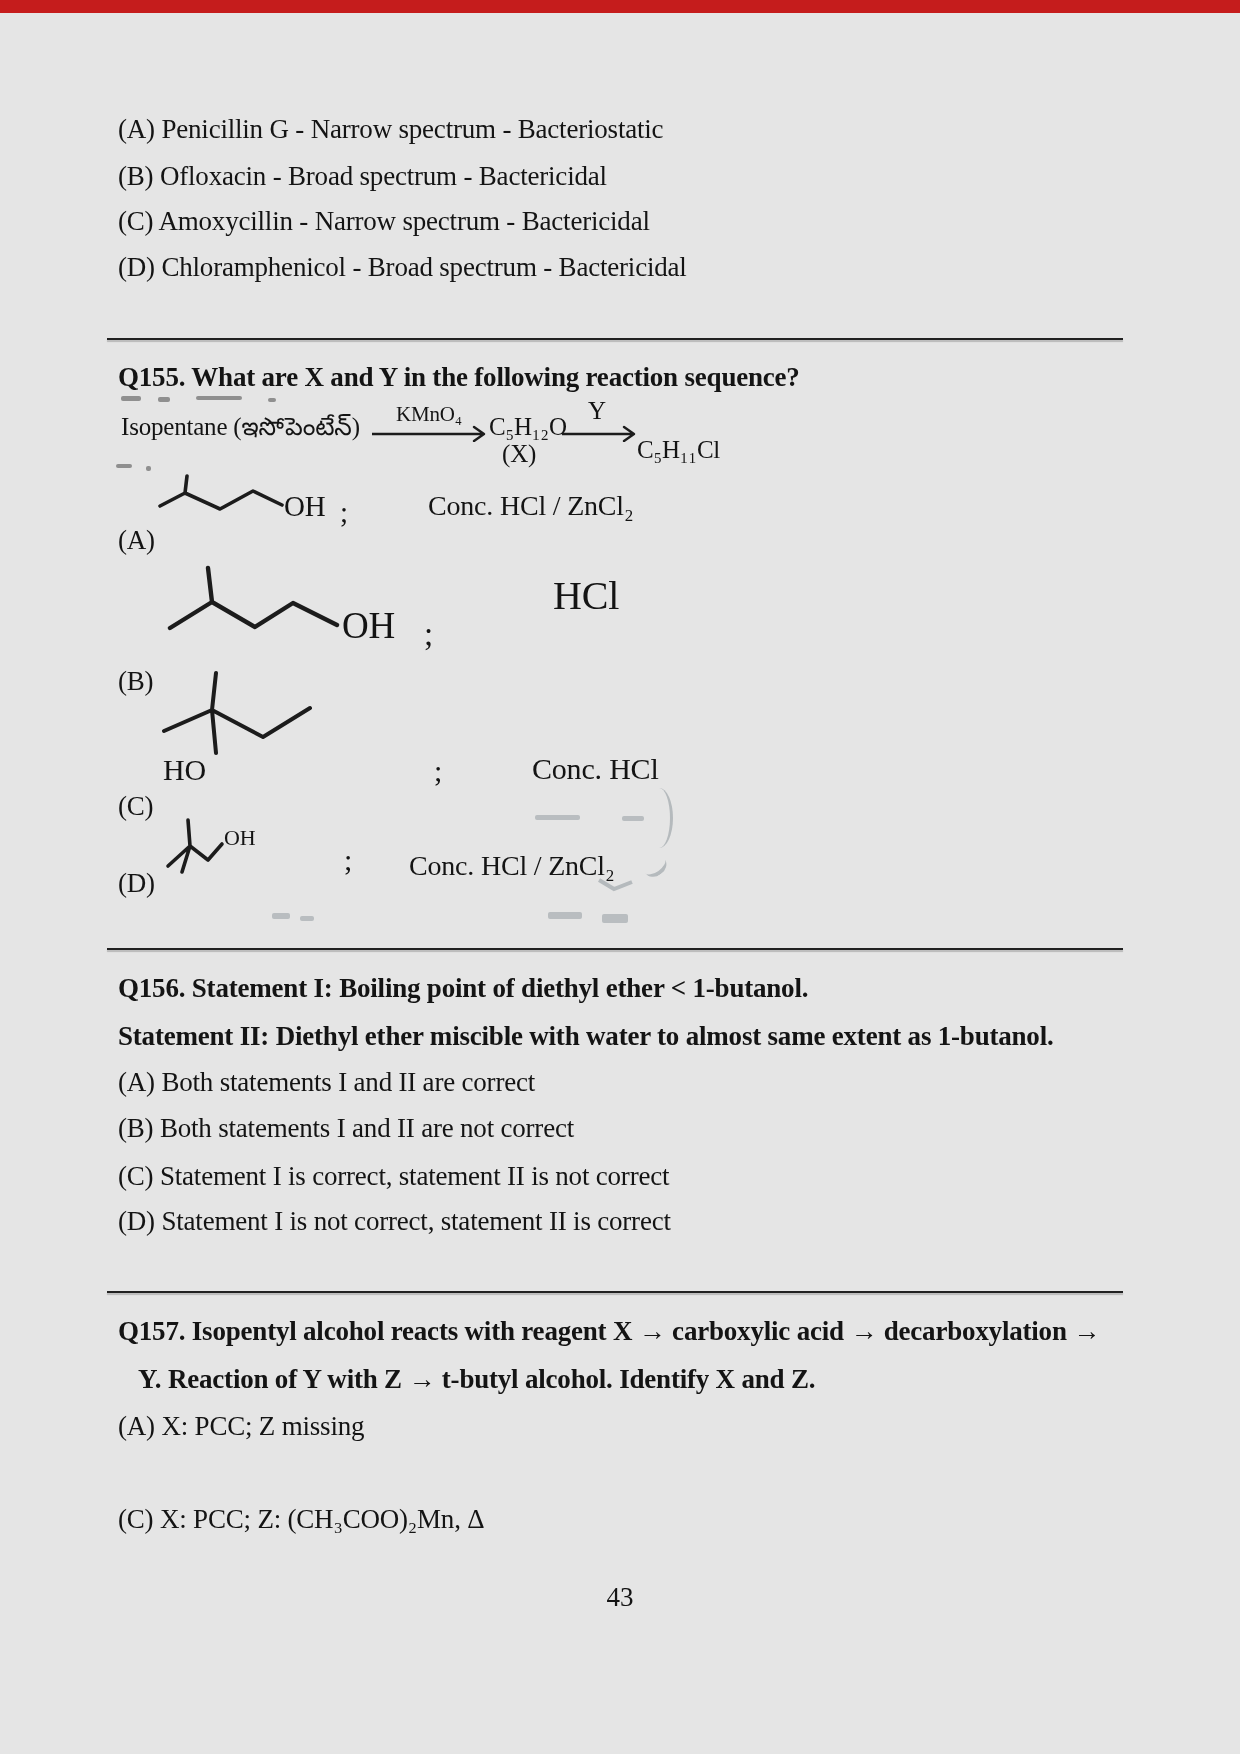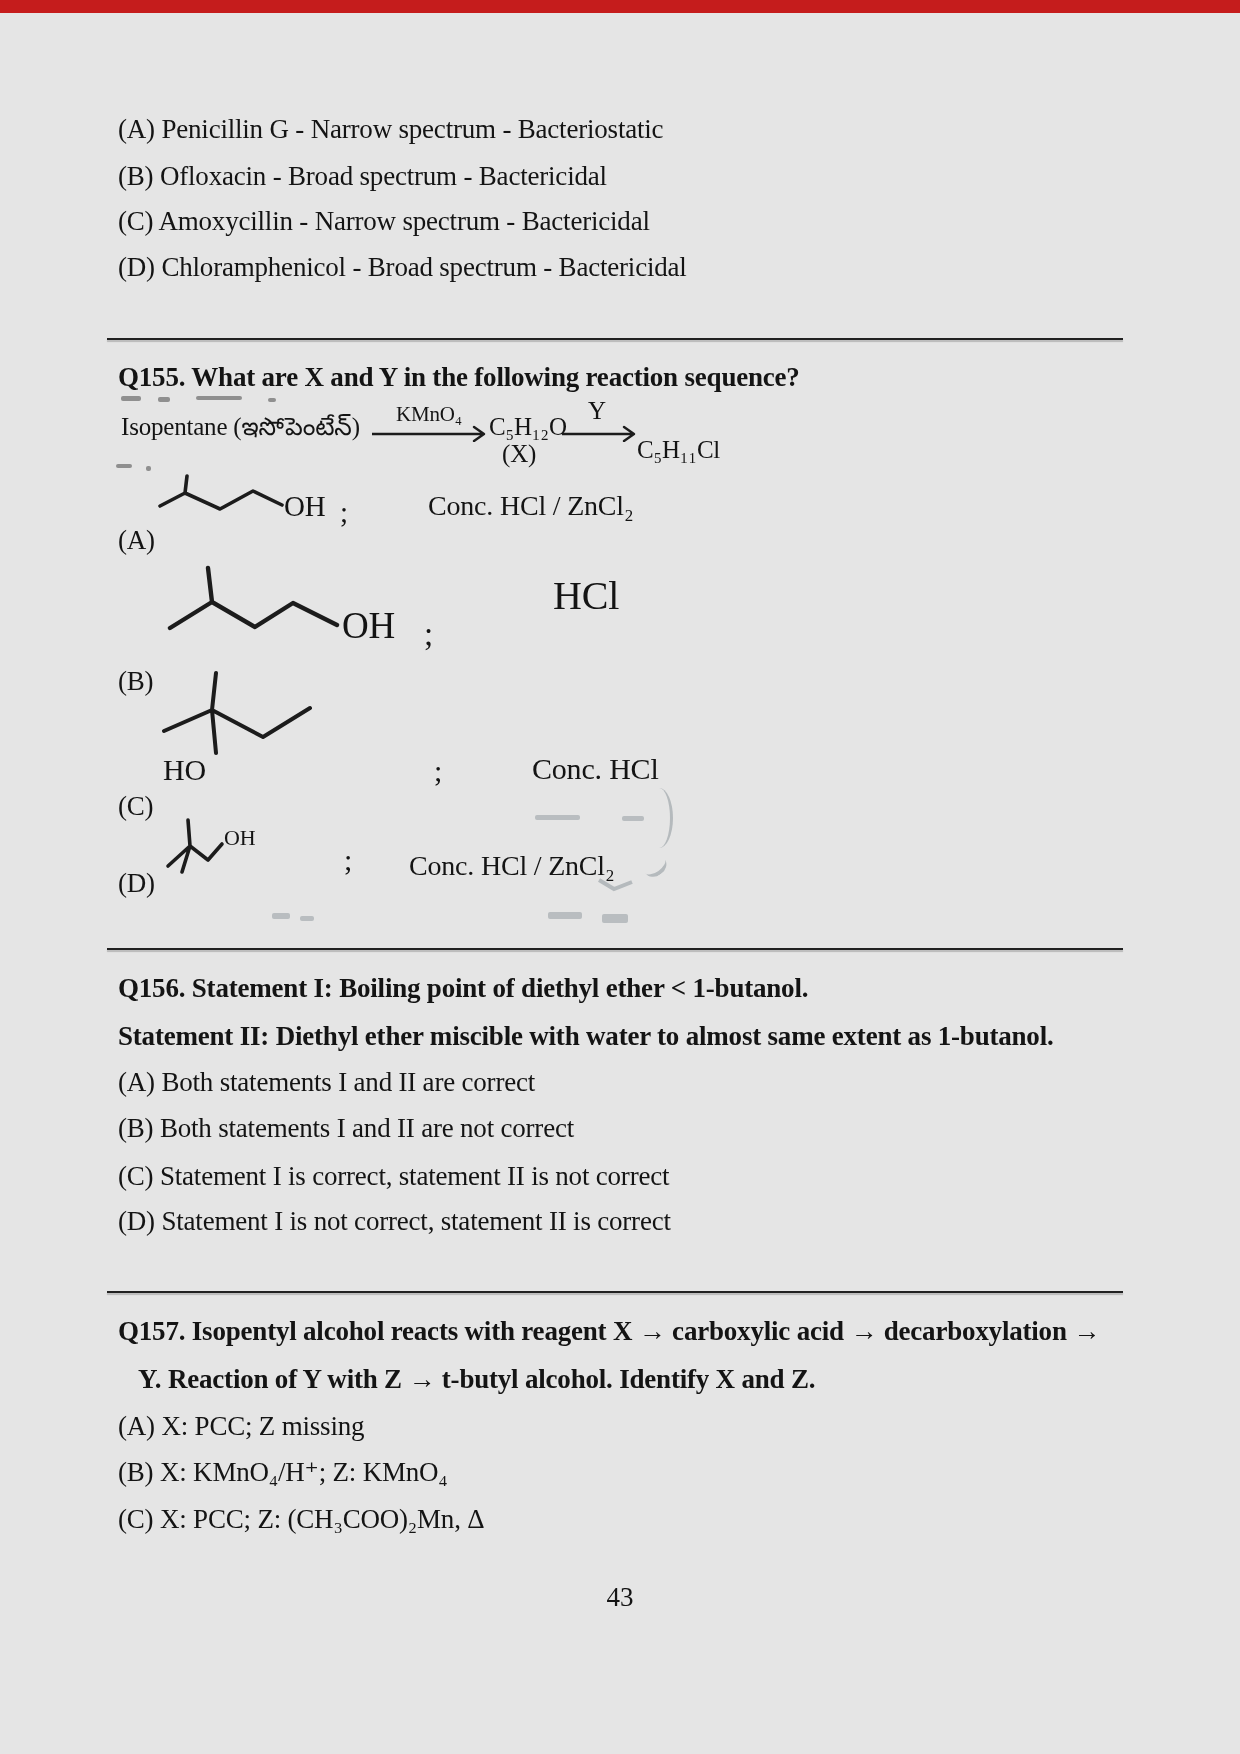--- a/index.html
+++ b/index.html
@@ -110,18 +110,17 @@
   <div class="line" style="left:118px;top:1069px;">(A) Both statements I and II are correct</div>
   <div class="line" style="left:118px;top:1115px;text-align:right;">(B) Both statements I and II are not correct</div>
   <div class="line" style="left:118px;top:1163px;">(C) Statement I is correct, statement II is not correct</div>
   <div class="line" style="left:118px;top:1208px;">(D) Statement I is not correct, statement II is correct</div>
 
   <div class="hr" style="top:1291px;"></div>
 
   <div class="line b" style="left:118px;top:1318px;">Q157. Isopentyl alcohol reacts with reagent X → carboxylic acid → decarboxylation →</div>
   <div class="line b" style="left:118px;top:1366px;margin-left:20px;">Y. Reaction of Y with Z → t-butyl alcohol. Identify X and Z.</div>
   <div class="line" style="left:118px;top:1413px;">(A) X: PCC; Z missing</div>
-  <div class="line" style="left:118px;top:1459px;">(B) X: KMnO₄/H⁺; Z: KMnO₄</div>
   <div class="line" style="left:118px;top:1506px;">(C) X: PCC; Z: (CH₃COO)₂Mn, Δ</div>
 
   <div class="pageno" style="top:1582px;">43</div>
 
 </div>
 
 </body></html>

